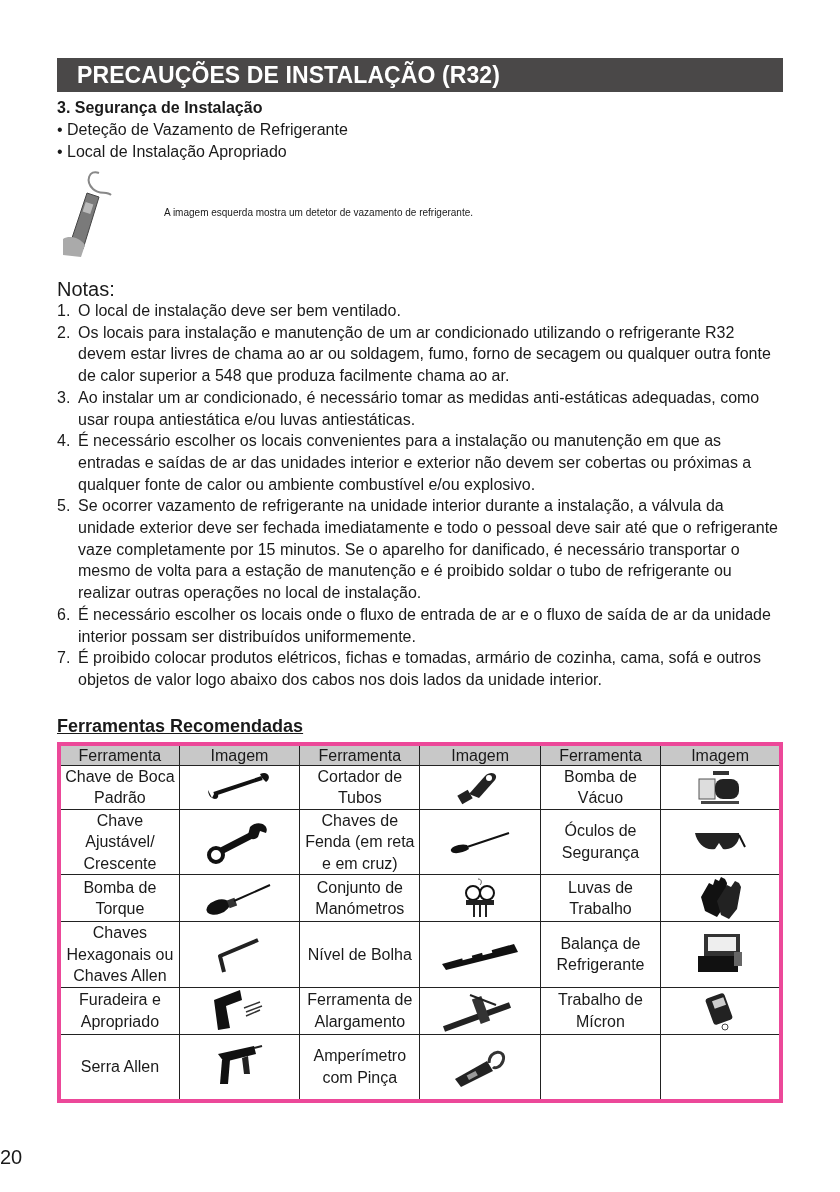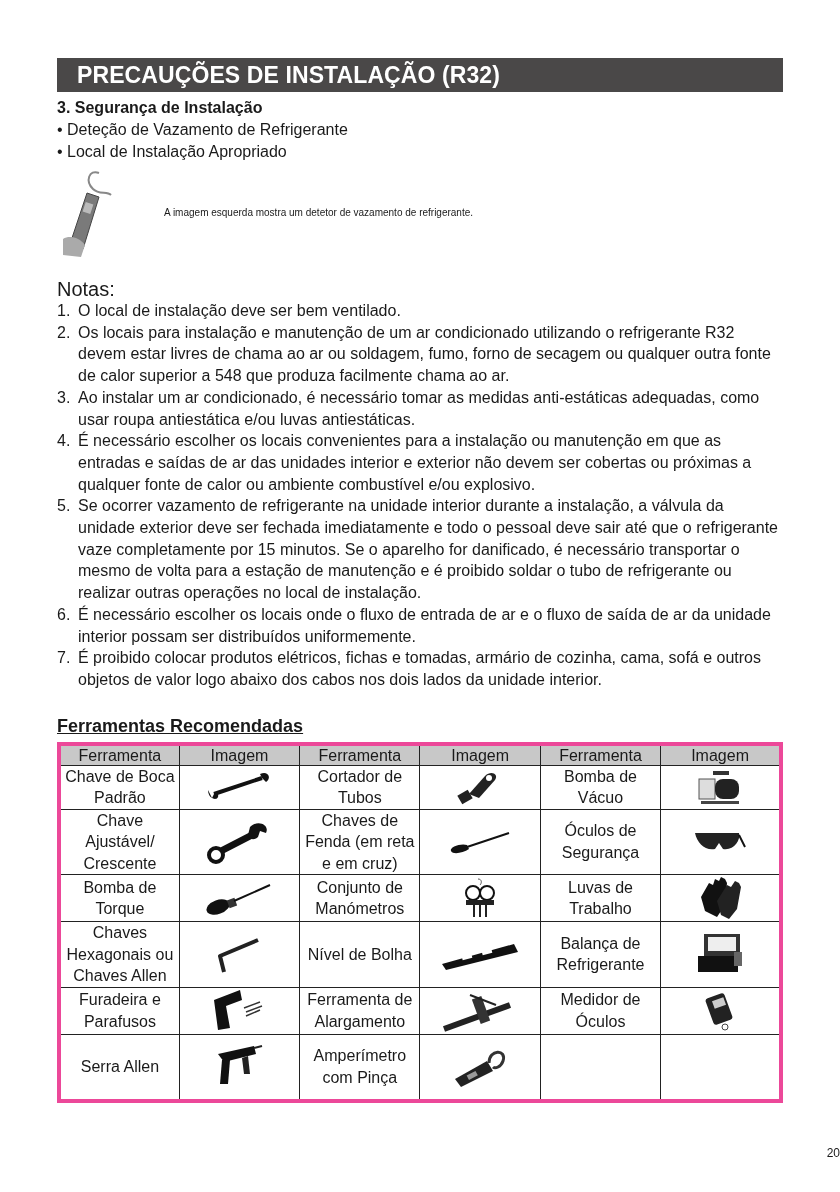--- a/index.html
+++ b/index.html
@@ -15,21 +15,21 @@
   .notes { margin: 0; padding: 0; list-style: none; }
   .notes li { font-size: 16px; line-height: 21.7px; padding-left: 21px; text-indent: -21px; }
   .notes .num { display: inline-block; width: 21px; text-indent: 0; }
   .tools-title { font-weight: bold; font-size: 18px; text-decoration: underline; margin-top: 24px; line-height: 22px; }
   table.tools { border-collapse: collapse; width: 726px; margin-top: 5px; table-layout: fixed; border: 4px solid #ec4899; }
   table.tools th, table.tools td { border: 1px solid #222; text-align: center; font-size: 16px; line-height: 21.5px; padding: 0; font-weight: normal; }
   table.tools th { background: #c8c8c8; height: 19px; line-height: 19px; }
   table.tools td { height: 43px; }
   table.tools tr.r3 td { height: 64px; }
   .ic { display: inline-block; vertical-align: middle; }
-  .page-num { position: absolute; left: 0; width: 840px; top: 1146px; text-align: right; font-size: 12px; }
+  .page-num { position: absolute; left: 0; width: 840px; top: 1146px; text-align: left; font-size: 20px; }
 </style>
 </head>
 <body>
 
 <div class="page">
   <div class="title-bar">PRECAUÇÕES DE INSTALAÇÃO (R32)</div>
 
   <div class="sec-title">3. Segurança de Instalação</div>
   <div class="bullet">• Deteção de Vazamento de Refrigerante</div>
   <div class="bullet">• Local de Instalação Apropriado</div>
@@ -171,36 +171,36 @@
           <svg class="ic" width="52" height="44" viewBox="0 0 52 44">
               <rect x="10" y="2" width="36" height="22" fill="#333"></rect>
               <rect x="14" y="5" width="28" height="14" fill="#eee"></rect>
               <rect x="4" y="24" width="40" height="16" fill="#111"></rect>
               <rect x="40" y="20" width="8" height="14" fill="#666"></rect>
             </svg>
         </td>
       </tr>
 
       <tr>
-        <td>Furadeira e Parafusos</td>
+        <td>Furadeira e Apropriado</td>
         <td>
           <svg class="ic" width="58" height="46" viewBox="0 0 58 46">
               <path d="M4 12 L30 2 L32 12 L16 18 L20 40 L8 42 Z" fill="#111"></path>
               <path d="M34 20 L50 14 M36 24 L52 18 M36 28 L50 22" stroke="#333" stroke-width="1.5"></path>
             </svg>
         </td>
         <td>Ferramenta de Alargamento</td>
         <td>
           <svg class="ic" width="80" height="44" viewBox="0 0 80 44">
               <path d="M4 40 L70 16" stroke="#222" stroke-width="6"></path>
               <rect x="36" y="8" width="10" height="26" fill="#333" transform="rotate(-20 41 21)"></rect>
               <path d="M30 6 L56 16" stroke="#222" stroke-width="2"></path>
             </svg>
         </td>
-        <td>Medidor de Óculos</td>
+        <td>Trabalho de Mícron</td>
         <td>
           <svg class="ic" width="34" height="44" viewBox="0 0 34 44">
               <rect x="6" y="6" width="20" height="28" rx="3" fill="#222" transform="rotate(-20 16 20)"></rect>
               <rect x="10" y="10" width="12" height="8" fill="#ccc" transform="rotate(-20 16 14)"></rect>
               <circle cx="22" cy="38" r="3" fill="none" stroke="#444"></circle>
             </svg>
         </td>
       </tr>
 
       <tr class="r3">

